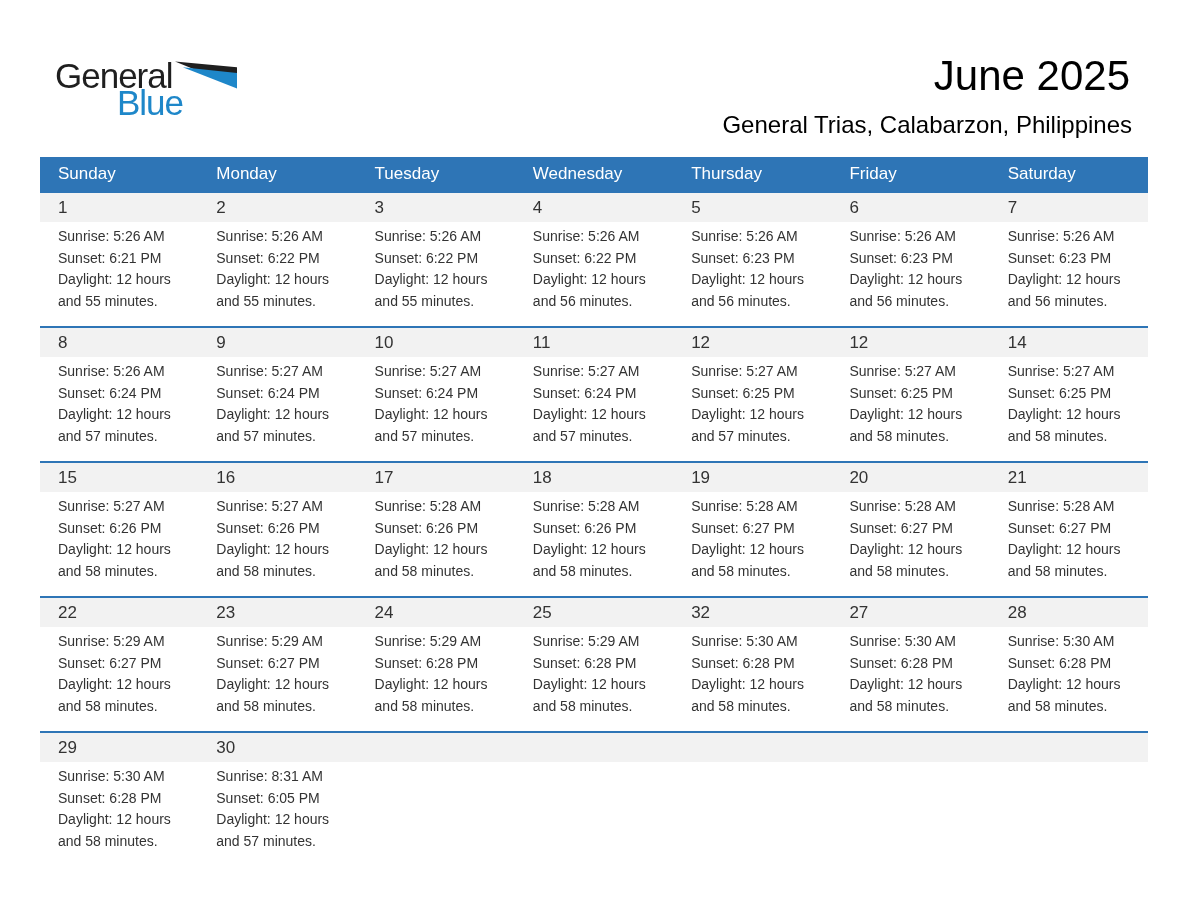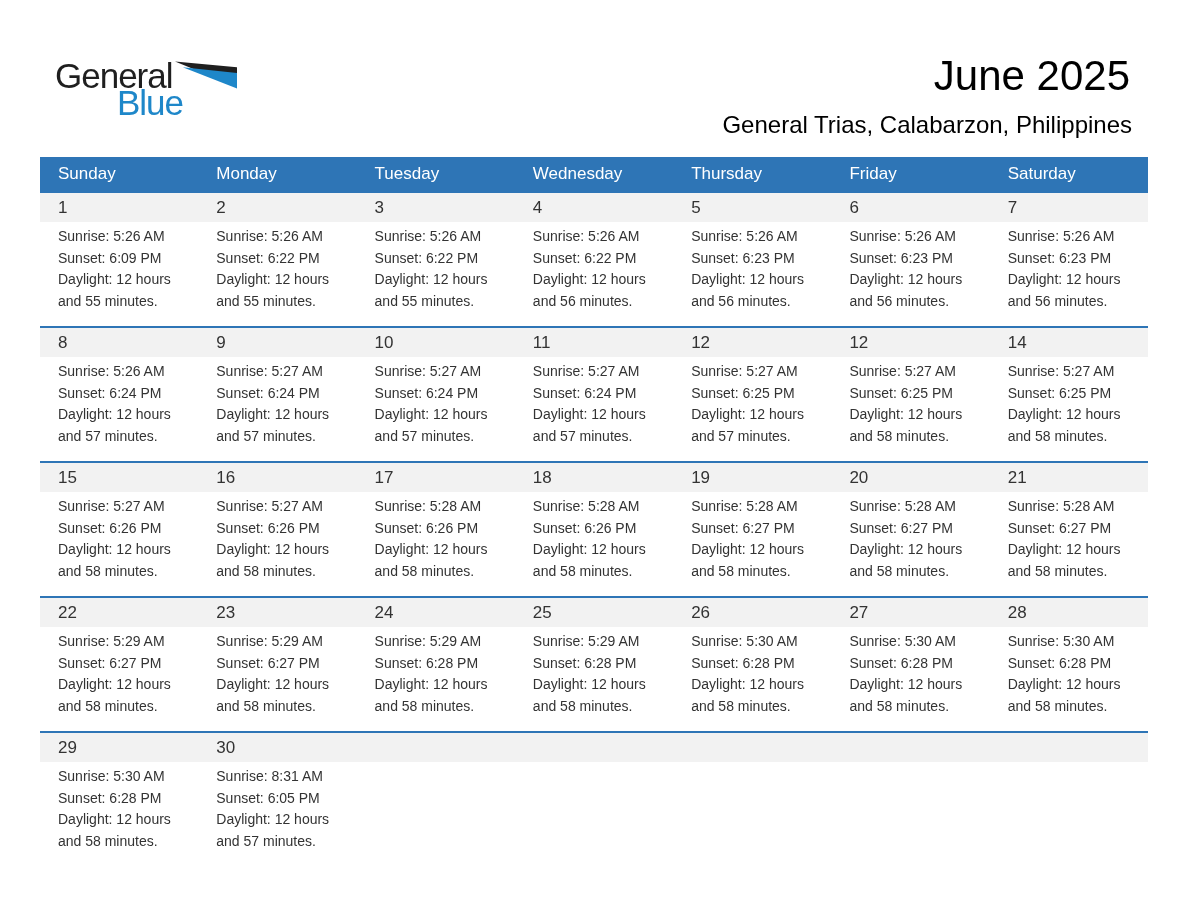--- a/index.html
+++ b/index.html
@@ -77,21 +77,21 @@
           <th>Friday</th>
           <th>Saturday</th>
         </tr>
     </thead>
     <tbody id="weeks-body">
         <tr>
           <td class="day-cell">
     <div class="num-band">1</div>
     <div class="info">
       <div>Sunrise: 5:26 AM</div>
-      <div>Sunset: 6:09 PM</div>
+      <div>Sunset: 6:21 PM</div>
       <div>Daylight: 12 hours</div>
       <div>and 55 minutes.</div>
     </div>
   </td>
           <td class="day-cell">
     <div class="num-band">2</div>
     <div class="info">
       <div>Sunrise: 5:26 AM</div>
       <div>Sunset: 6:22 PM</div>
       <div>Daylight: 12 hours</div>
@@ -305,21 +305,21 @@
           <td class="day-cell">
     <div class="num-band">25</div>
     <div class="info">
       <div>Sunrise: 5:29 AM</div>
       <div>Sunset: 6:28 PM</div>
       <div>Daylight: 12 hours</div>
       <div>and 58 minutes.</div>
     </div>
   </td>
           <td class="day-cell">
-    <div class="num-band">26</div>
+    <div class="num-band">32</div>
     <div class="info">
       <div>Sunrise: 5:30 AM</div>
       <div>Sunset: 6:28 PM</div>
       <div>Daylight: 12 hours</div>
       <div>and 58 minutes.</div>
     </div>
   </td>
           <td class="day-cell">
     <div class="num-band">27</div>
     <div class="info">

